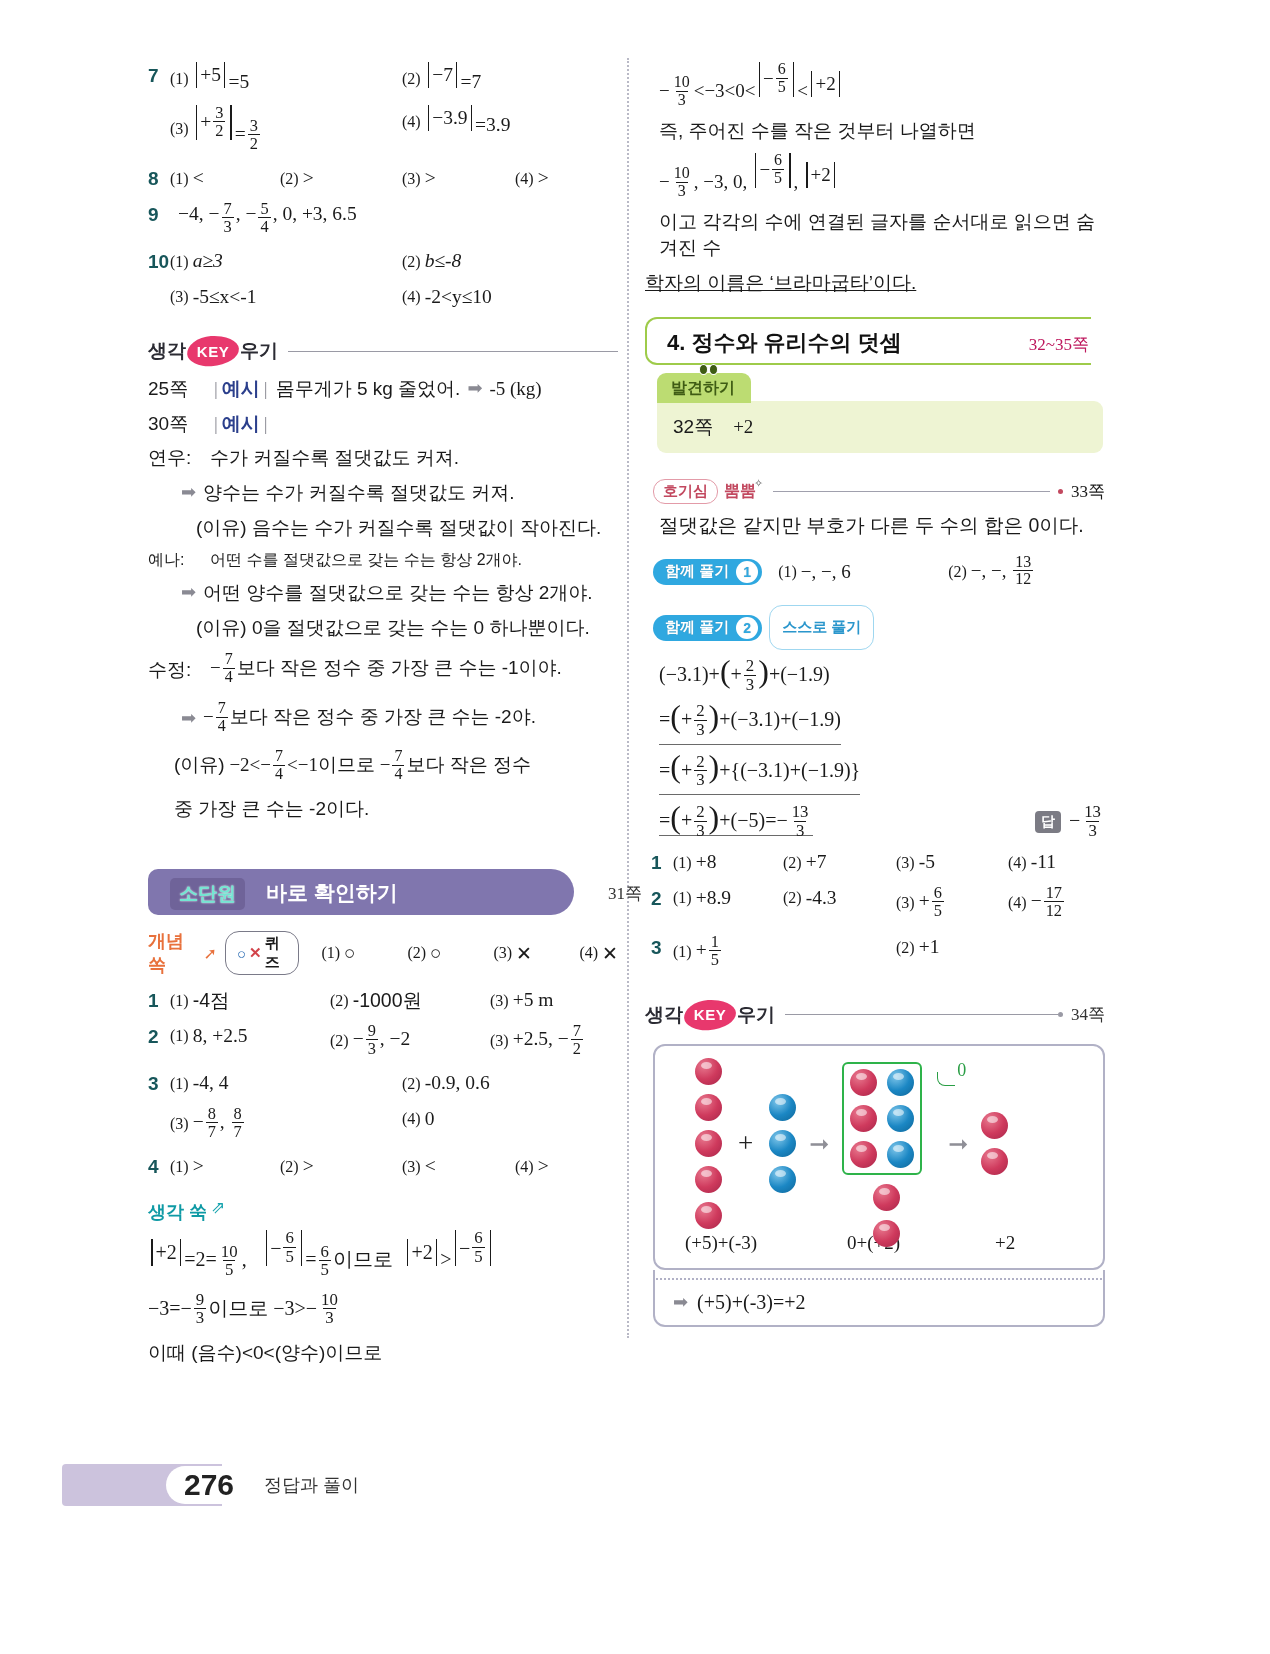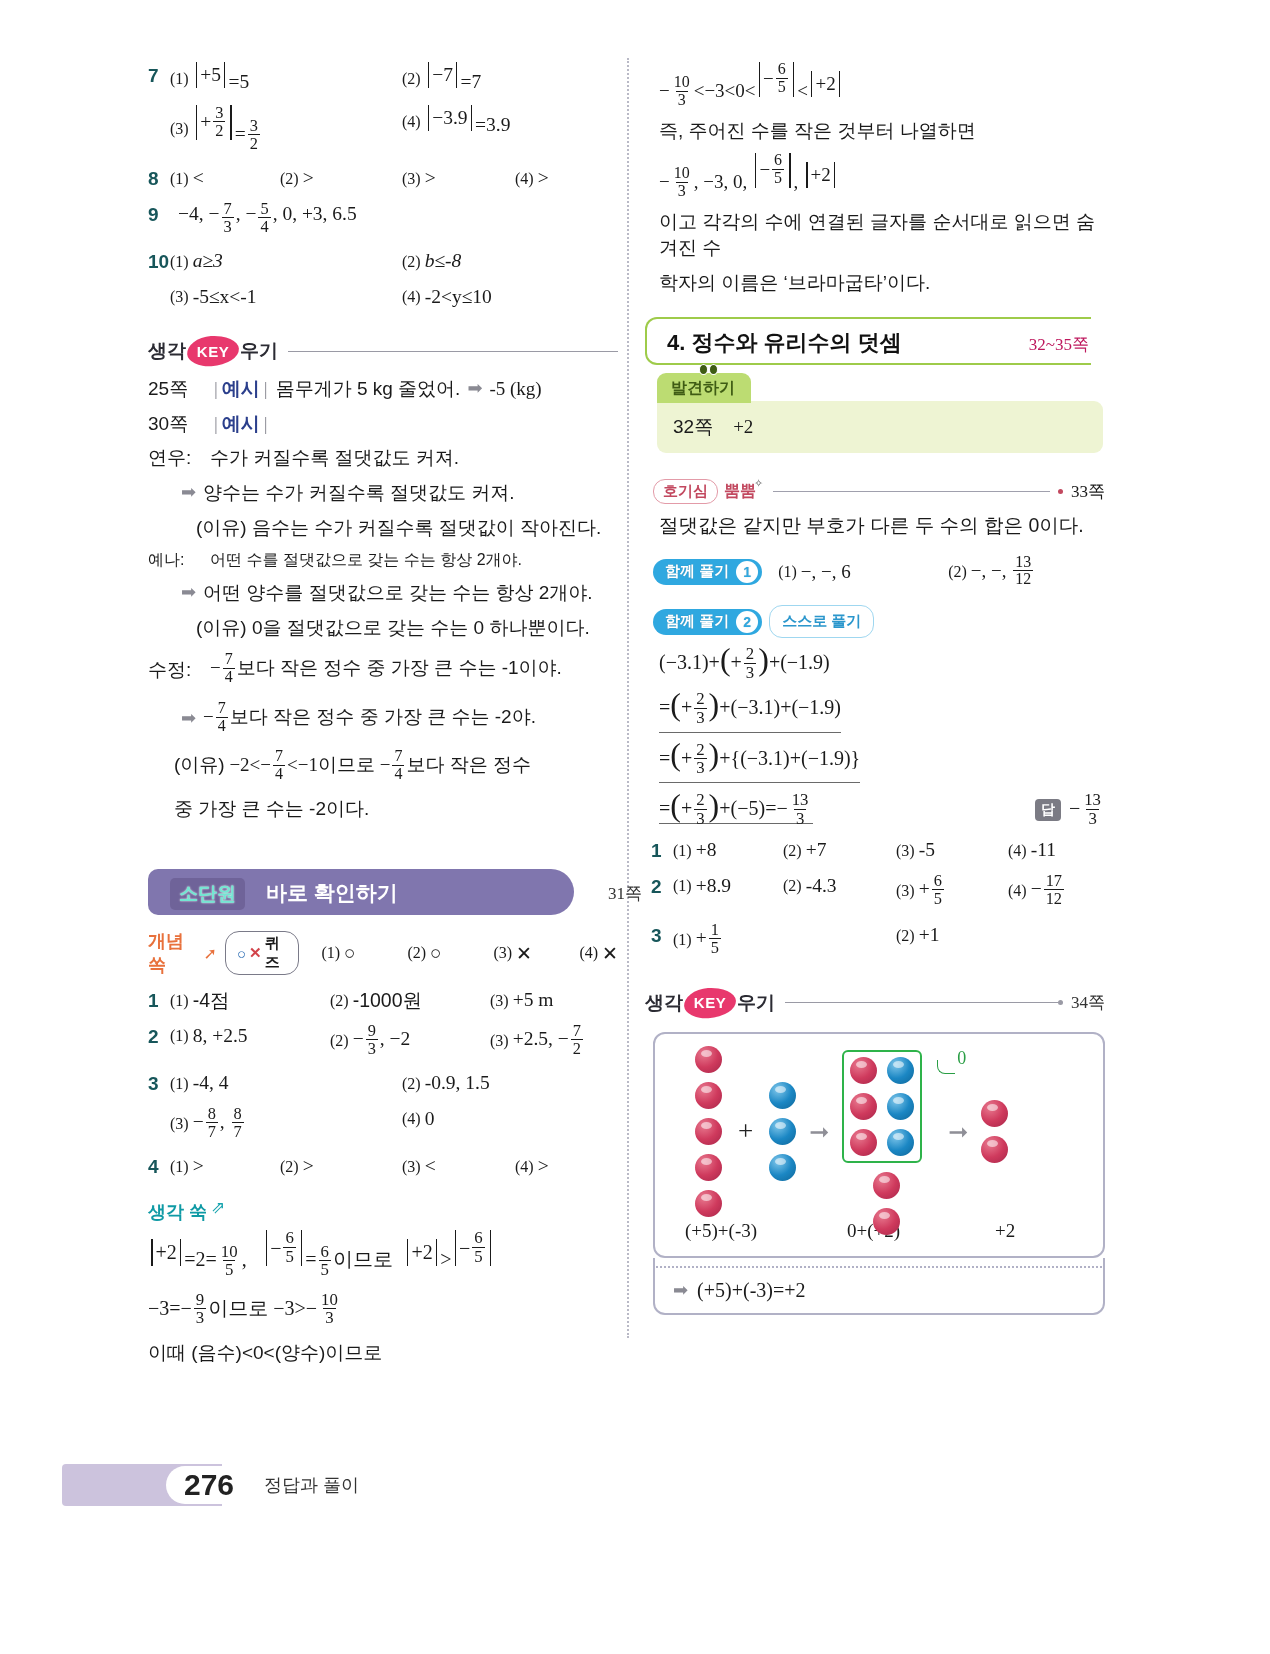--- a/index.html
+++ b/index.html
@@ -165,21 +165,21 @@
     background:#2fa8e0; color:#fff; border-radius:13px; height:26px;
     display:flex; align-items:center; padding:0 4px 0 12px;
     font-family:"Liberation Sans", sans-serif; font-weight:bold; font-size:15px;
     text-shadow:0 0 1px rgba(0,0,0,.25);
   }
   .tgpill .circ {
     width:22px; height:22px; border-radius:50%; background:#fff; color:#2fa8e0;
     display:flex; align-items:center; justify-content:center; font-size:14px; margin-left:7px;
   }
   .selfpill {
-    border:1.5px solid #9fd7f0; border-radius:13px; padding:6px 12px; margin-left:7px;
+    border:1.5px solid #9fd7f0; border-radius:13px; padding:12px 12px; margin-left:7px;
     font-family:"Liberation Sans", sans-serif; font-weight:bold; font-size:15px; color:#2a96cc;
     background:#fff;
   }
 
   
   .work { margin:8px 0 0 14px; font-size:20px; }
   .wline { display:flex; align-items:center; margin-bottom:9px; position:relative; }
   .uline { border-bottom:1.3px solid #6a6a6a; padding-bottom:4px; }
   .ansbox { display:flex; align-items:center; gap:8px; }
   .ansbox .chip {
@@ -516,21 +516,21 @@
 
     <div class="mrow">
       <span class="num">3</span>
       <span class="items">
         <span class="it" style="width:232px;">
           <span class="lab">(1)</span>
           <span>-4, 4</span>
         </span>
         <span class="it">
           <span class="lab">(2)</span>
-          <span>-0.9, 1.5</span>
+          <span>-0.9, 0.6</span>
         </span>
       </span>
     </div>
     <div class="mrow" style="margin-bottom:12px;">
       <span class="num"></span>
       <span class="items">
         <span class="it" style="width:232px;">
           <span class="lab">(3)</span>
           <span>−<span class="frac">
                 <span class="n">8</span>
@@ -639,21 +639,21 @@
           </span>, −3, 0, <span class="absgrp"><span class="bar"></span>−<span class="frac">
               <span class="n">6</span>
               <span class="d">5</span>
             </span><span class="bar"></span></span>, <span class="absgrp"><span class="bar"></span>+2<span class="bar"></span></span>
       </span>
     </div>
 
     <div class="mrow kor" style="font-size:19px;margin-left:14px;">
       <span>이고 각각의 수에 연결된 글자를 순서대로 읽으면 숨겨진 수</span>
     </div>
-    <div class="mrow kor" style="font-size:19px;margin-left:14px;">
+    <div class="mrow kor" style="font-size:19px;text-decoration:underline;">
       <span>학자의 이름은 ‘브라마굽타’이다.</span>
     </div>
 
     <div class="sechdr">
       <div class="frame"></div>
       <div class="mask"></div>
       <div class="t">4. 정수와 유리수의 덧셈</div>
       <div class="p">32~35쪽</div>
     </div>
 

